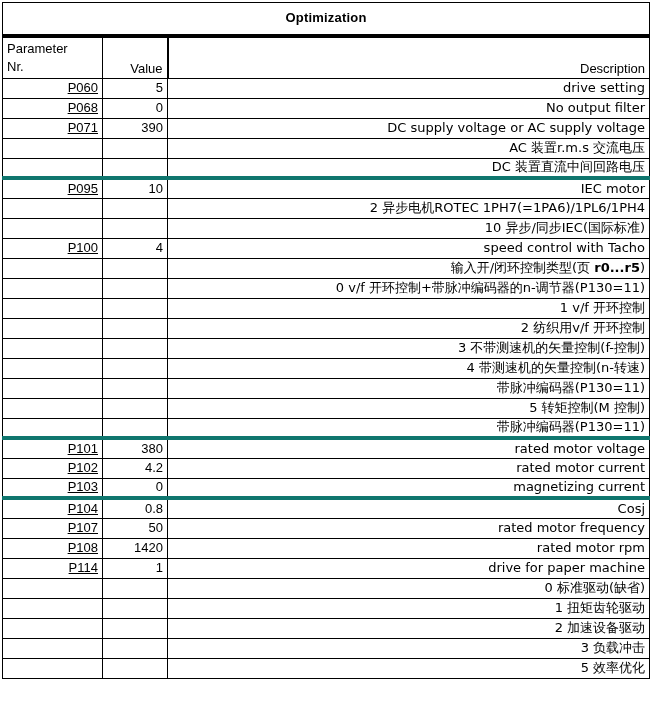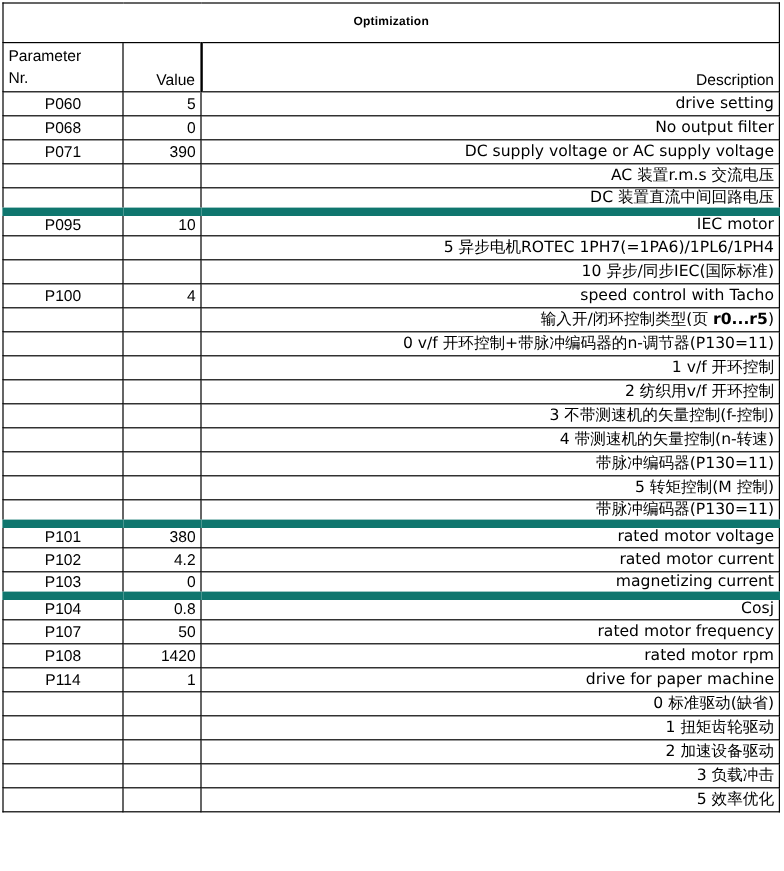--- a/index.html
+++ b/index.html
@@ -46,49 +46,49 @@
     font-weight: normal;
     box-sizing: border-box;
     overflow: hidden;
     white-space: nowrap;
   }
 
   
   tr.title-row td {
     text-align: center;
     font-weight: bold;
-    font-size: 10px;
+    font-size: 13px;
     height: 33px;
     letter-spacing: 0.2px;
-    border-bottom: 1px solid #000000;
+    border-bottom: 4px solid #000000;
   }
 
   
   tr.head-row td {
     height: 40px;
     vertical-align: bottom;
     padding-bottom: 2px;
     font-size: 13px;
   }
   tr.head-row td.h-param {
     vertical-align: top;
     padding-top: 2px;
     white-space: normal;
     line-height: 18px;
   }
   tr.head-row td.h-value { text-align: right; }
   tr.head-row td.h-desc  { text-align: left; }
 
-  td.cell-param { text-align: center; }
+  td.cell-param { text-align: right; text-decoration: underline; }
   td.cell-value { text-align: right; padding-right: 5px; }
   td.cell-desc  { text-align: left; padding-left: 5px; }
 
   
   tr.thick-top > td { border-top: 2px solid #000000; }
-  tr.thick-bottom > td { border-bottom: 7px solid #0f766e; }
+  tr.thick-bottom > td { border-bottom: 4px solid #0f766e; }
 
   
   td.cell-desc, tr.head-row td.h-desc { border-left: 2px solid #000000; text-align: right; }
 
   .b { font-weight: bold; }
 
   .cjk { font-family: "DejaVu Sans", "Liberation Sans", sans-serif; }
 </style>
 </head>
 <body>
@@ -139,21 +139,21 @@
           <td class="cell-desc cjk">DC 装置直流中间回路电压</td>
         </tr>
         <tr class="thick-top">
           <td class="cell-param">P095</td>
           <td class="cell-value">10</td>
           <td class="cell-desc cjk">IEC motor</td>
         </tr>
         <tr>
           <td class="cell-param"></td>
           <td class="cell-value"></td>
-          <td class="cell-desc cjk">5 异步电机ROTEC 1PH7(=1PA6)/1PL6/1PH4</td>
+          <td class="cell-desc cjk">2 异步电机ROTEC 1PH7(=1PA6)/1PL6/1PH4</td>
         </tr>
         <tr>
           <td class="cell-param"></td>
           <td class="cell-value"></td>
           <td class="cell-desc cjk">10 异步/同步IEC(国际标准)</td>
         </tr>
         <tr>
           <td class="cell-param">P100</td>
           <td class="cell-value">4</td>
           <td class="cell-desc cjk">speed control with Tacho</td>

